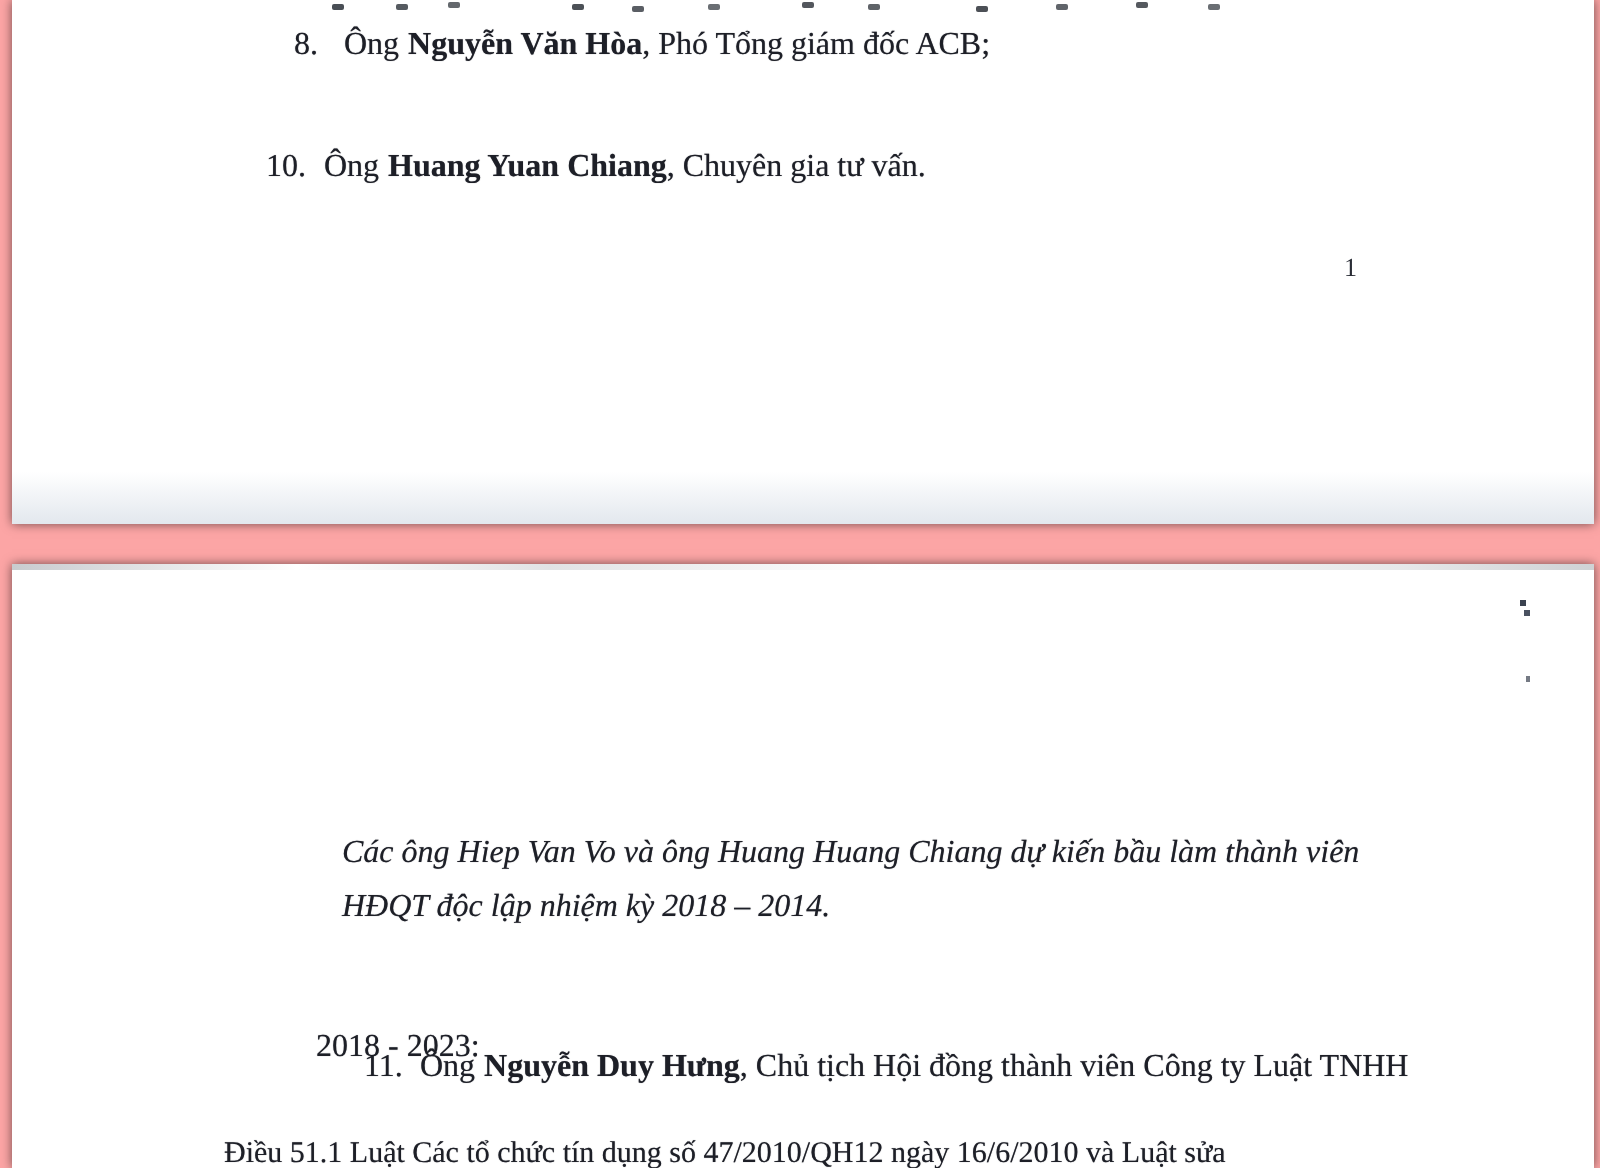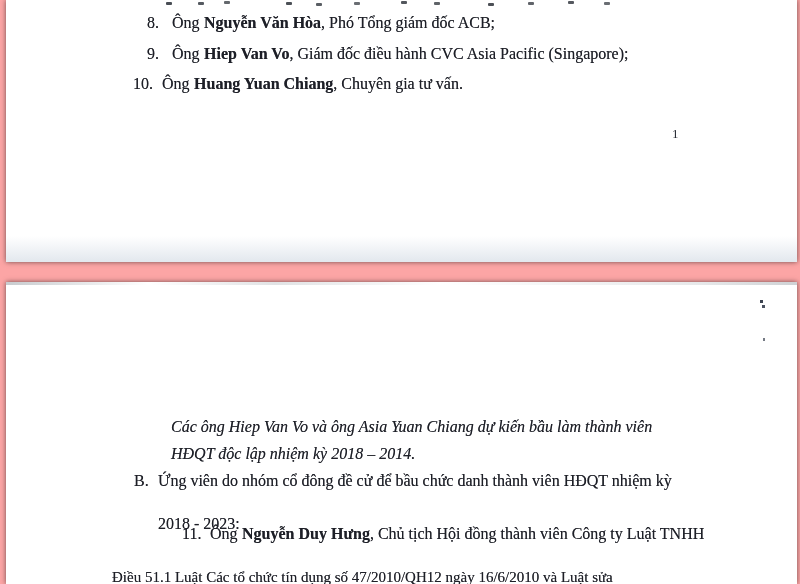--- a/index.html
+++ b/index.html
@@ -118,45 +118,39 @@
 <div class="viewer">
 
   <div class="page page-1">
 
     <div class="remnants"></div>
 
     <div class="line item-8">
       <span class="num">8.</span><span class="pre">Ông</span><span class="name">Nguyễn Văn Hòa</span><span class="rest">, Phó Tổng giám đốc ACB;</span>
     </div>
 
-    <div class="line item-9">
-      <span class="num">9.</span><span class="pre">Ông</span><span class="name">Hiep Van Vo</span><span class="rest">, Giám đốc điều hành CVC Asia Pacific (Singapore);</span>
-    </div>
 
     <div class="line item-10">
       <span class="num">10.</span><span class="pre">Ông</span><span class="name">Huang Yuan Chiang</span><span class="rest">, Chuyên gia tư vấn.</span>
     </div>
 
     <div class="page-num">1</div>
 
     <div class="smudge-bottom"></div>
   </div>
 
   <div class="page page-2">
 
     <div class="smudge-top"></div>
     <div class="artifact artifact-1"></div>
     <div class="artifact artifact-2"></div>
 
-    <div class="line note-1">Các ông Hiep Van Vo và ông Asia Yuan Chiang dự kiến bầu làm thành viên</div>
+    <div class="line note-1">Các ông Hiep Van Vo và ông Huang Huang Chiang dự kiến bầu làm thành viên</div>
     <div class="line note-2">HĐQT độc lập nhiệm kỳ 2018 – 2014.</div>
 
-    <div class="line secb-1">
-      <span class="num">B.</span><span>Ứng viên do nhóm cổ đông đề cử để bầu chức danh thành viên HĐQT nhiệm kỳ</span>
-    </div>
     <div class="line secb-2">2018 - 2023:</div>
 
     <div class="line item-11">
       <span class="num">11.</span><span class="pre">Ông</span><span class="name">Nguyễn Duy Hưng</span><span class="rest">, Chủ tịch Hội đồng thành viên Công ty Luật TNHH</span>
     </div>
 
     <div class="line footnote">Điều 51.1 Luật Các tổ chức tín dụng số 47/2010/QH12 ngày 16/6/2010 và Luật sửa</div>
   </div>
 
 </div>

